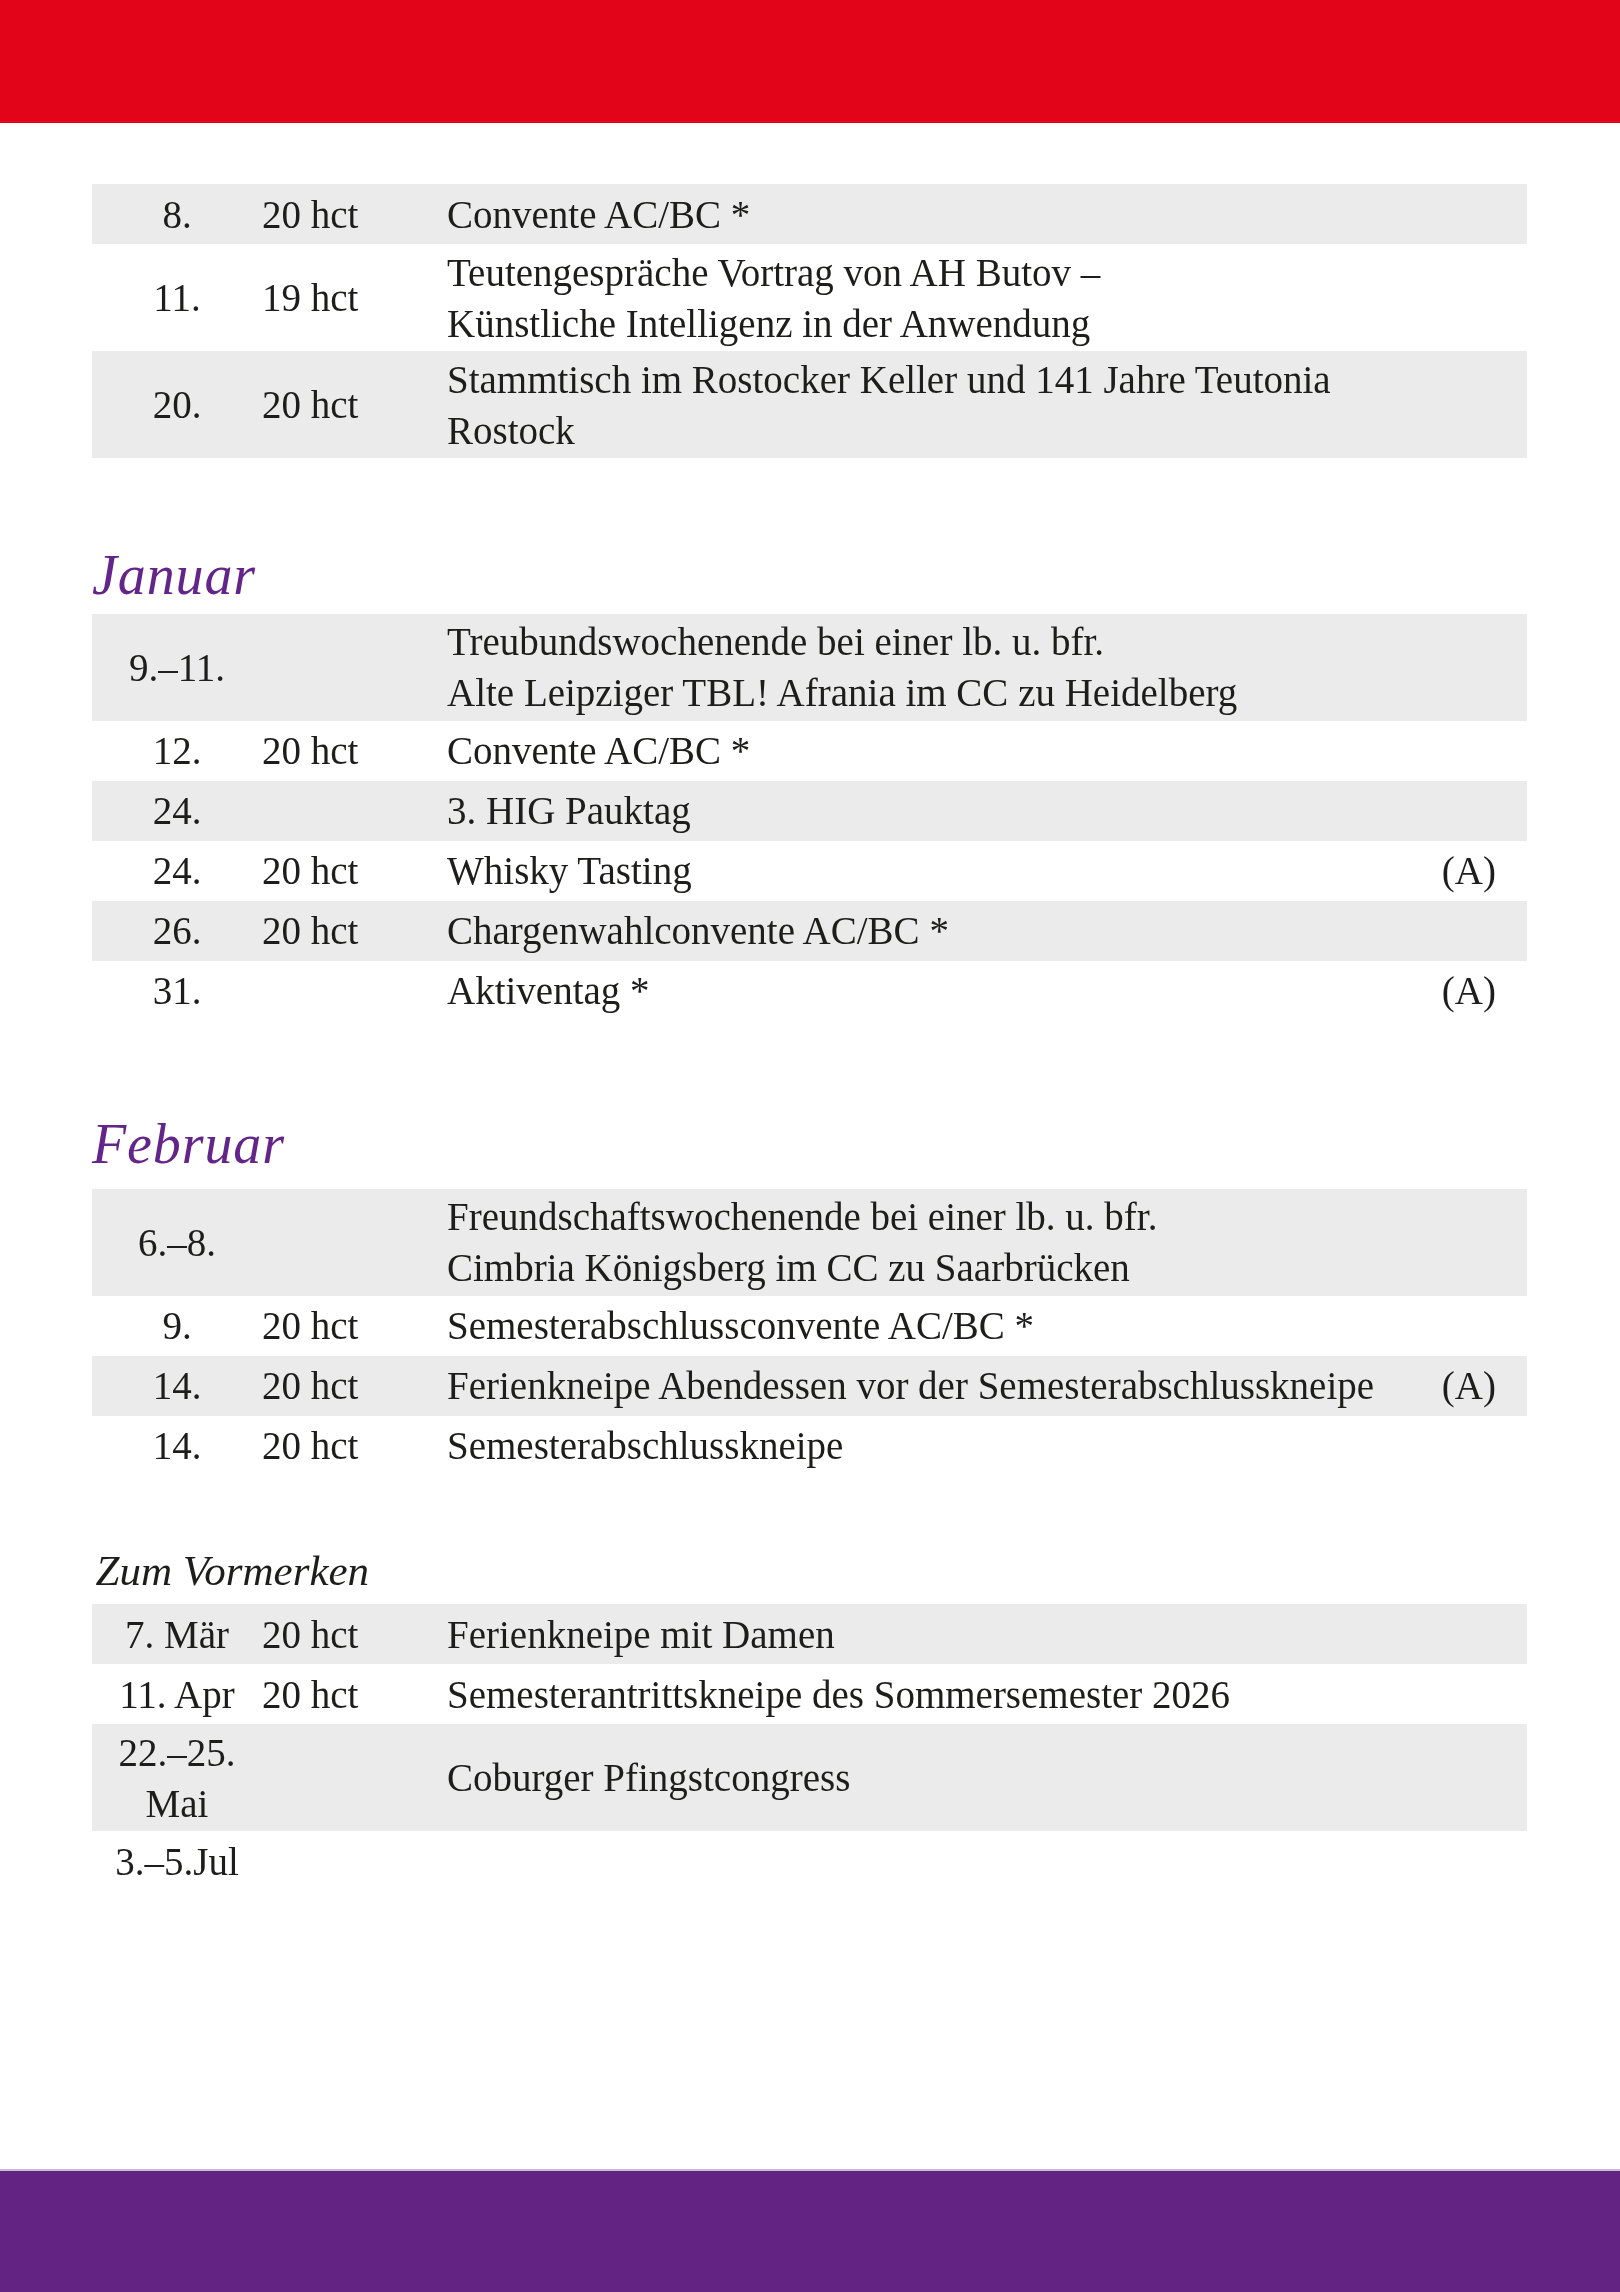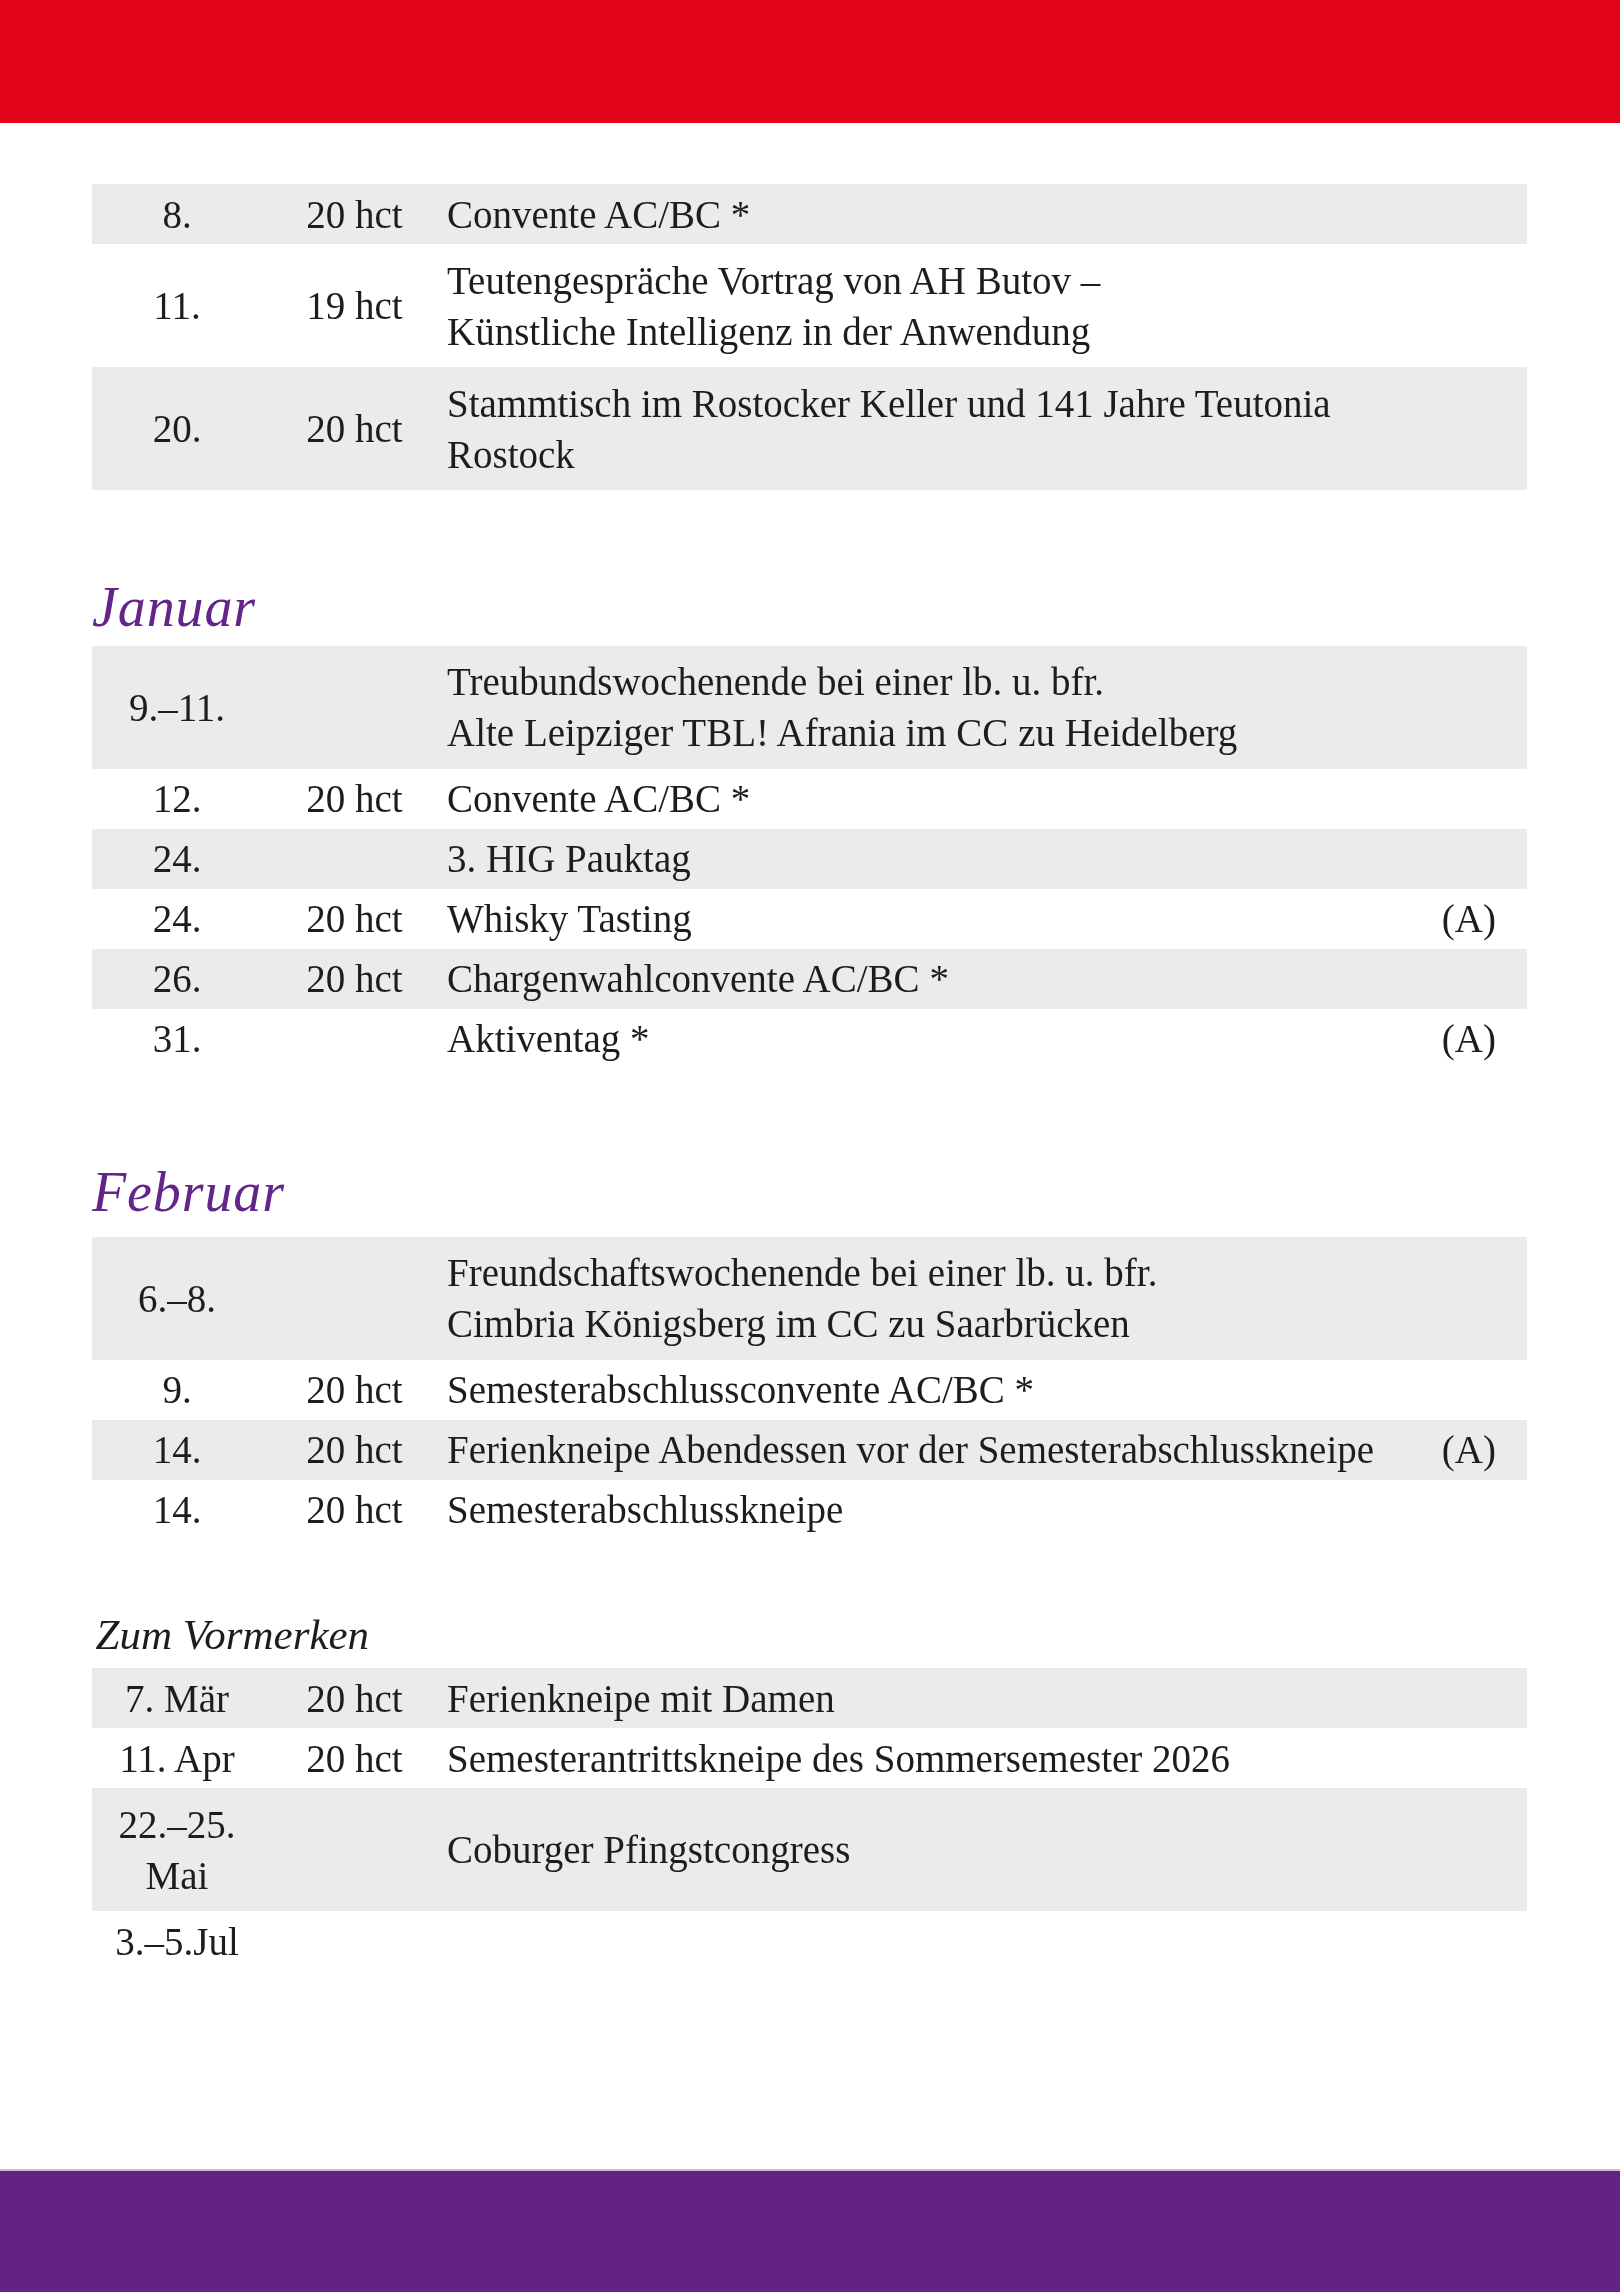--- a/index.html
+++ b/index.html
@@ -47,30 +47,30 @@
     font-size:43px;line-height:43px;
     font-weight:normal;
   }
   .row{
     display:flex;align-items:center;
     height:60px;
     padding-right:31px;
     box-sizing:border-box;
     font-size:39px;
   }
-  .row.tall{height:123px;}
+  .row.tall{height:107px;}
   .row.striped{background:var(--row-gray);}
   .col-date{
     flex:none;width:170px;
     text-align:center;
     line-height:51px;
   }
   .col-time{
     flex:none;width:185px;
-    text-align:center;
+    text-align:left;
   }
   .col-desc{
     flex:1 1 auto;
     line-height:51px;
     min-width:0;
   }
   .col-note{
     flex:none;margin-left:10.7px;
     text-align:right;
   }

